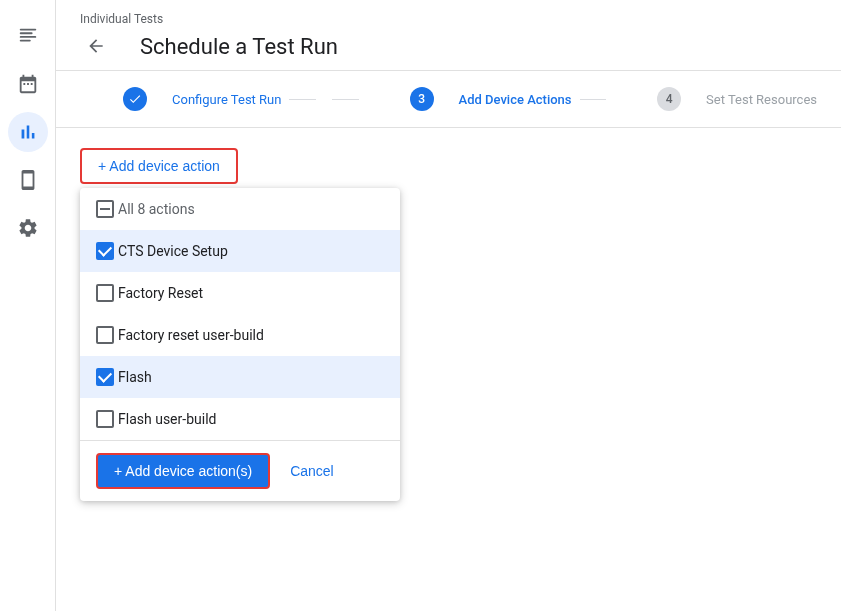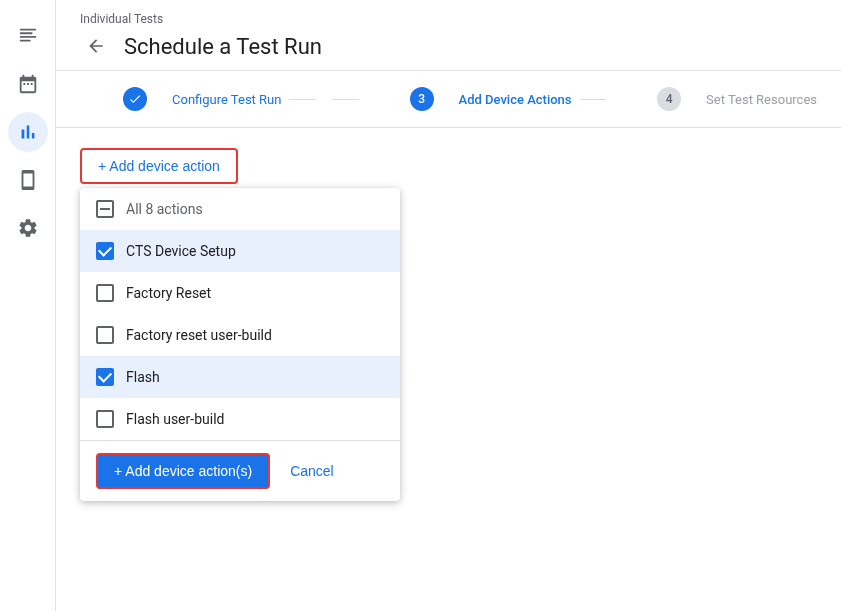--- a/index.html
+++ b/index.html
@@ -45,21 +45,21 @@
       border-bottom: 1px solid #e0e0e0;
     }
     .breadcrumb {
       font-size: 12px;
       color: #5f6368;
       margin-bottom: 4px;
     }
     .page-title-row {
       display: flex;
       align-items: center;
-      gap: 12px;
+      gap: 28px;
     }
     .back-btn {
       width: 32px;
       height: 32px;
       display: flex;
       align-items: center;
       justify-content: center;
       border-radius: 50%;
       cursor: pointer;
       color: #5f6368;
@@ -152,21 +152,21 @@
     .dropdown-list {
       max-height: 320px;
       overflow-y: auto;
     }
     .dropdown-list::-webkit-scrollbar { width: 6px; }
     .dropdown-list::-webkit-scrollbar-thumb { background: #dadce0; border-radius: 3px; }
 
     .dropdown-item {
       display: flex;
       align-items: center;
-      gap: 12px;
+      gap: 4px;
       padding: 12px 16px;
       cursor: pointer;
       font-size: 14px;
       color: #202124;
     }
     .dropdown-item.selected { background: #e8f0fe; }
     .dropdown-item.header-item { color: #5f6368; }
 
     .checkbox-icon {
       width: 18px;

